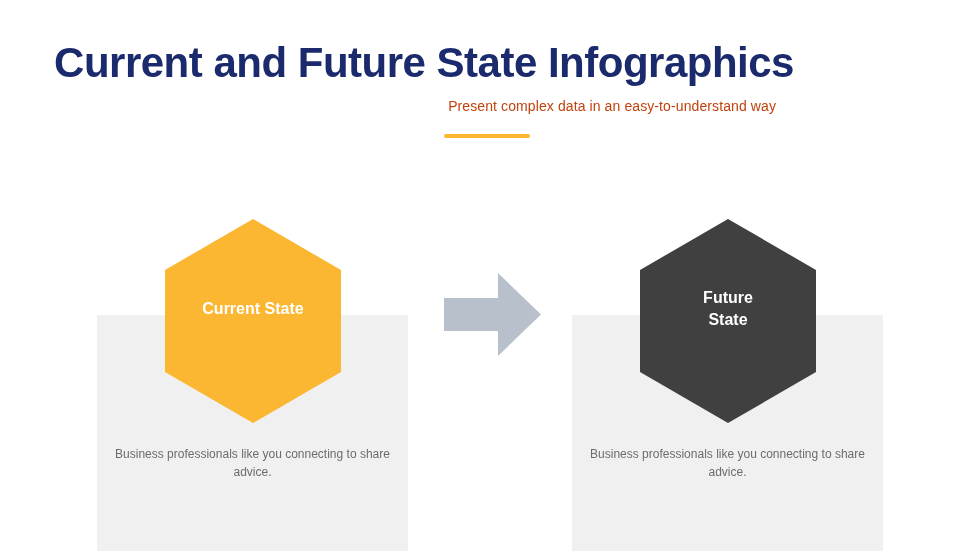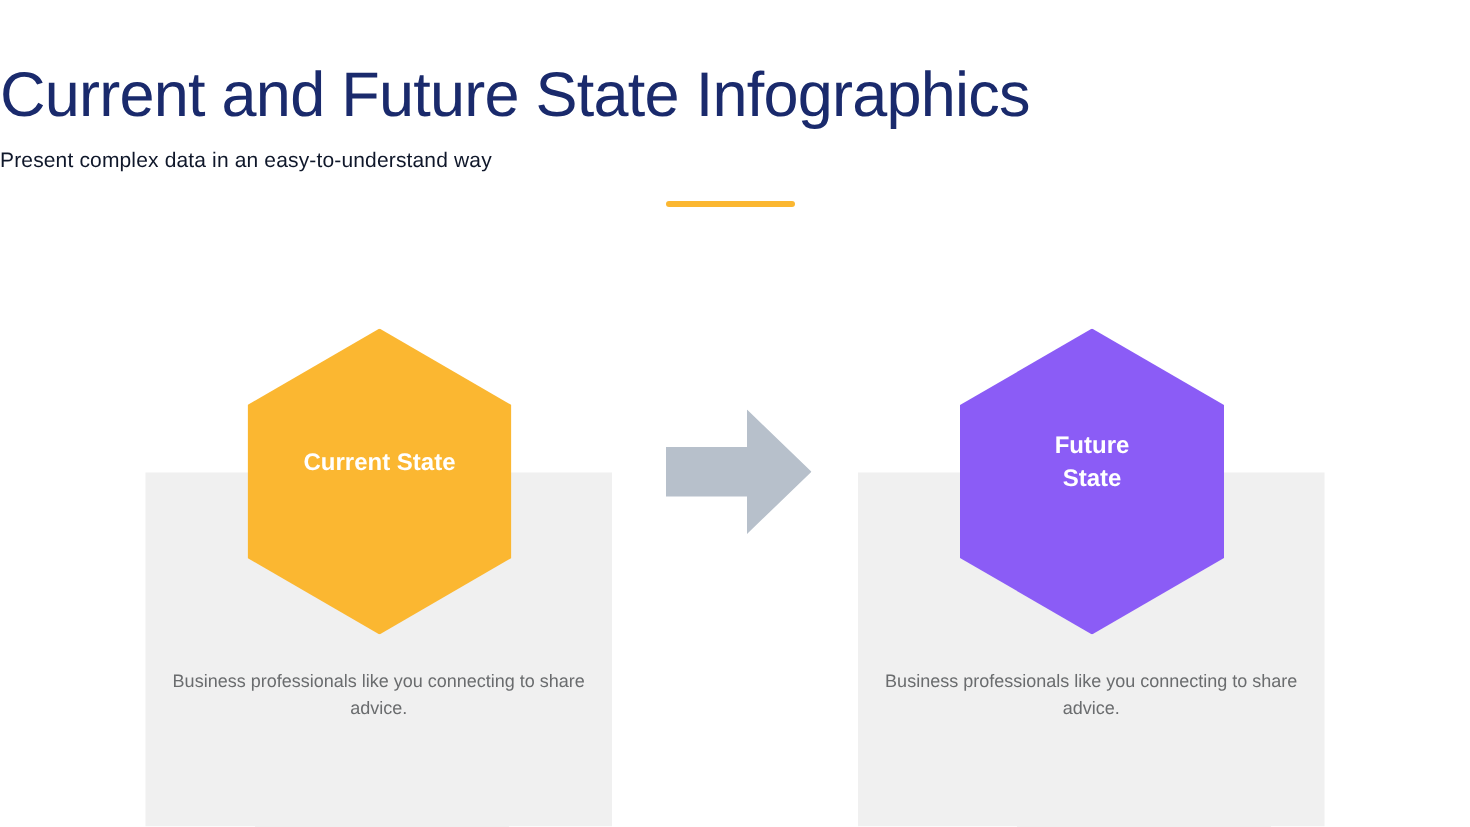--- a/index.html
+++ b/index.html
@@ -19,34 +19,35 @@
     height: 551px;
     background: #ffffff;
   }
 
   
   .title {
     position: absolute;
     top: 40px;
     left: 0;
     width: 848px;
+    text-align: center;
     font-size: 42px;
-    font-weight: normal;
+    font-weight: bold;
     color: #1a2a6c;
     letter-spacing: -0.5px;
     line-height: 1.1;
   }
   .subtitle {
     position: absolute;
     top: 98px;
     left: 0;
     width: 776px;
-    text-align: left;
+    text-align: right;
     font-size: 14px;
-    color: #0f172a;
+    color: #c2410c;
     letter-spacing: 0.1px;
   }
   .accent-rule {
     position: absolute;
     top: 134px;
     left: 444px;
     width: 86px;
     height: 4px;
     background: #fbb731;
     border-radius: 2px;
@@ -79,21 +80,21 @@
     line-height: 1.35;
   }
   .hex-left {
     left: 165px;
     top: 219px;
     background: #fbb731;
   }
   .hex-right {
     left: 640px;
     top: 219px;
-    background: #8b5cf6;
+    background: #404040;
     text-align: center;
   }
   .hex-label-inner {
     padding: 0 14px;
     transform: translateY(-12px);
   }
   .hex-right .hex-label-inner {
     max-width: 80px;
   }
 

